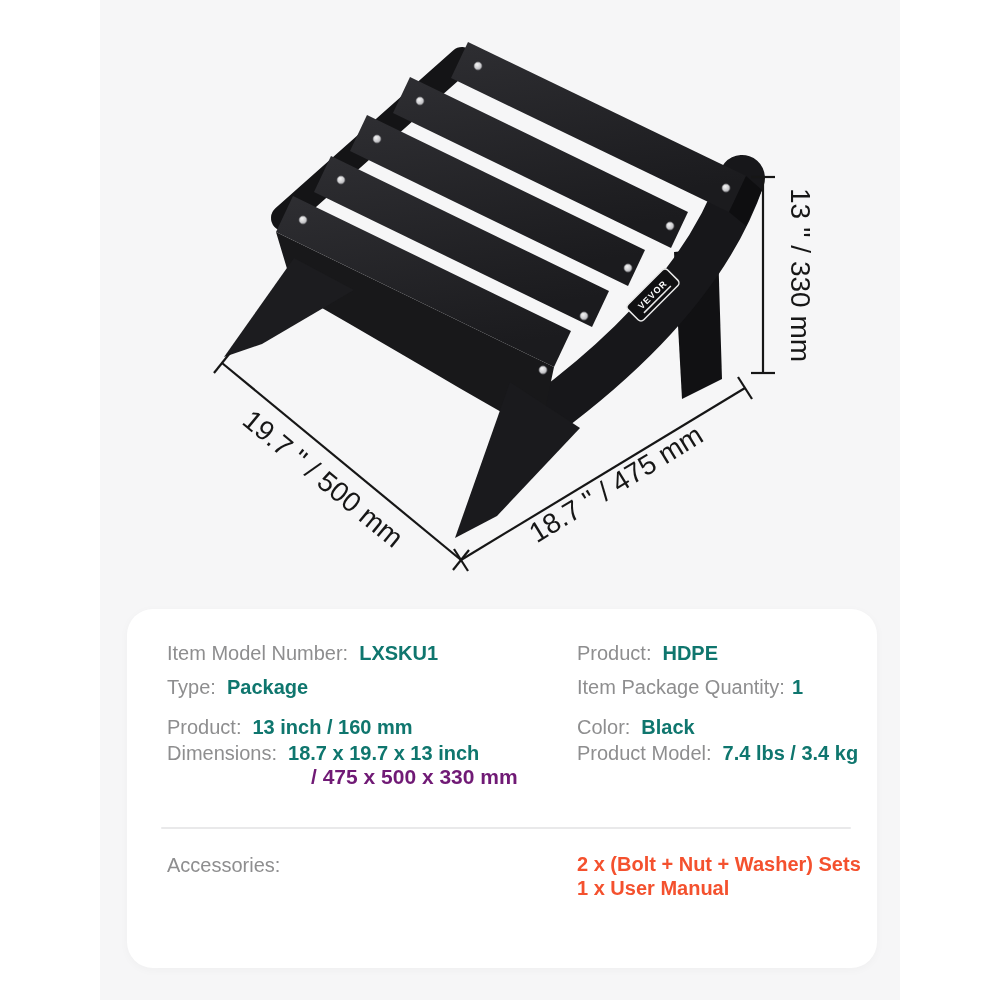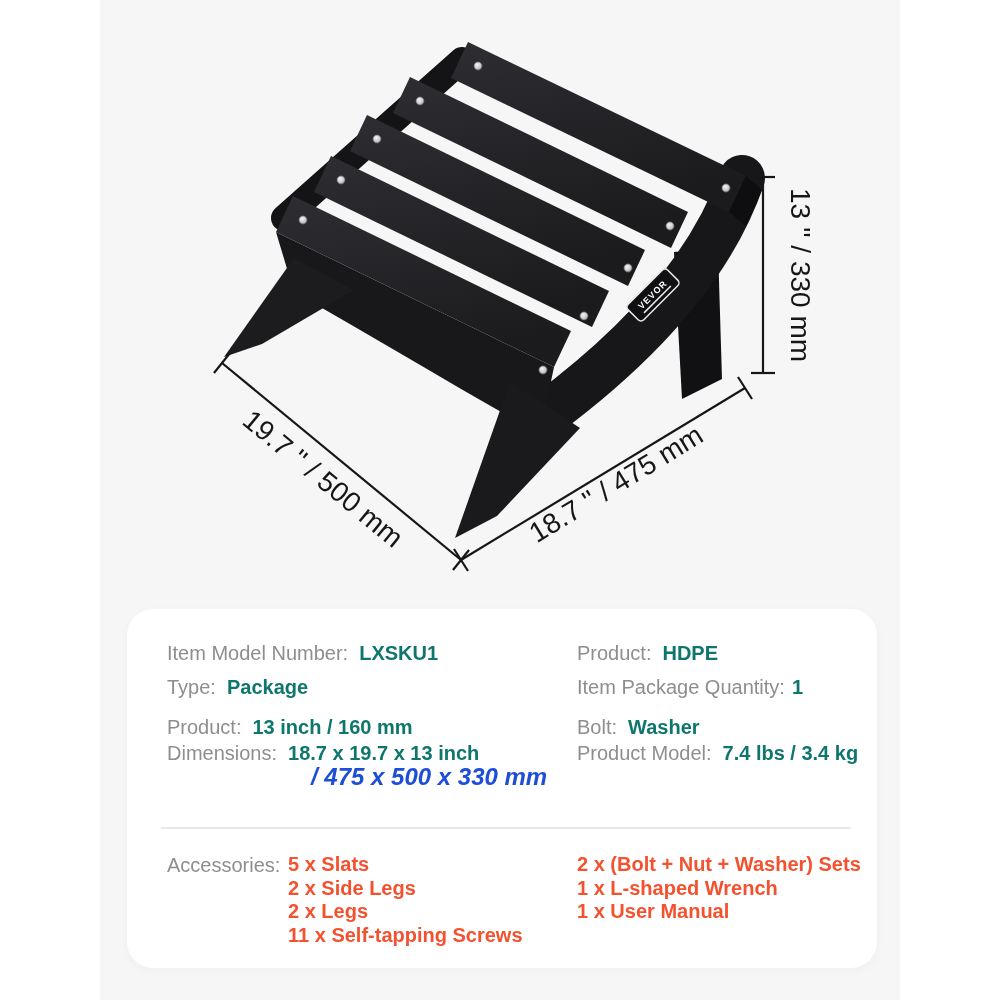--- a/index.html
+++ b/index.html
@@ -8,21 +8,21 @@
   .panel{position:absolute;left:100px;top:0;width:800px;height:1000px;background:#f6f6f7;}
   svg.diagram{position:absolute;left:0;top:0;width:1000px;height:1000px;display:block;}
   svg.diagram text.dim{font-family:"Liberation Sans",sans-serif;font-size:28px;fill:#161616;}
   svg.diagram text.brand{font-family:"Liberation Sans",sans-serif;font-size:9px;font-weight:bold;fill:#ffffff;letter-spacing:1px;}
 
   .card{position:absolute;left:127px;top:609px;width:750px;height:359px;background:#ffffff;
         border-radius:26px;box-shadow:0 2px 10px rgba(0,0,0,0.03);}
   .row{position:absolute;font-size:20px;line-height:24px;white-space:nowrap;}
   .lbl{color:#8e8e8f;font-weight:400;}
   .val{color:#0f766e;font-weight:700;padding-left:11px;}
-  .val2{color:#1d4ed8;font-weight:700;font-size:24px;line-height:23px;padding-left:12px;font-style:italic;}
+  .val2{color:#701a75;font-weight:700;font-size:21px;line-height:23px;padding-left:12px;}
   .col-l{left:40px;}
   .col-r{left:450px;}
   .r1{top:32px;} .r2{top:66px;} .r3{top:106px;} .r4{top:132px;}
   .divider{position:absolute;left:34px;top:218px;width:690px;height:2px;background:#e9e9ea;border-radius:1px;}
   .acc{top:244px;text-align:center;}
   .acc-list{position:absolute;top:244px;font-size:20px;line-height:23.5px;font-weight:700;color:#f4512e;white-space:nowrap;}
   .acc-list div{margin:0;}
   .acc-left{left:161px;}
   .acc-right{left:450px;}
 </style>
@@ -123,37 +123,30 @@
       <div class="val2" style="margin-left:132px;">/ 475 x 500 x 330 mm</div>
     </div>
 
     <div class="row col-r r1">
       <span class="lbl">Product:</span><span class="val">HDPE</span>
     </div>
     <div class="row col-r r2">
       <span class="lbl">Item Package Quantity:</span><span class="val" style="padding-left:7px;">1</span>
     </div>
     <div class="row col-r r3">
-      <span class="lbl">Bolt:</span><span class="val">Washer</span>
+      <span class="lbl">Color:</span><span class="val">Black</span>
     </div>
     <div class="row col-r r4">
       <span class="lbl">Product Model:</span><span class="val">7.4 lbs / 3.4 kg</span>
     </div>
 
     <div class="divider"></div>
 
     <div class="row col-l acc">
       <span class="lbl">Accessories:</span>
     </div>
-    <div class="acc-list acc-left">
-      <div>5 x Slats</div>
-      <div>2 x Side Legs</div>
-      <div>2 x Legs</div>
-      <div>11 x Self-tapping Screws</div>
-    </div>
     <div class="acc-list acc-right">
       <div>2 x (Bolt + Nut + Washer) Sets</div>
-      <div>1 x L-shaped Wrench</div>
       <div>1 x User Manual</div>
     </div>
 
   </div>
 </div>
 
 </body></html>

